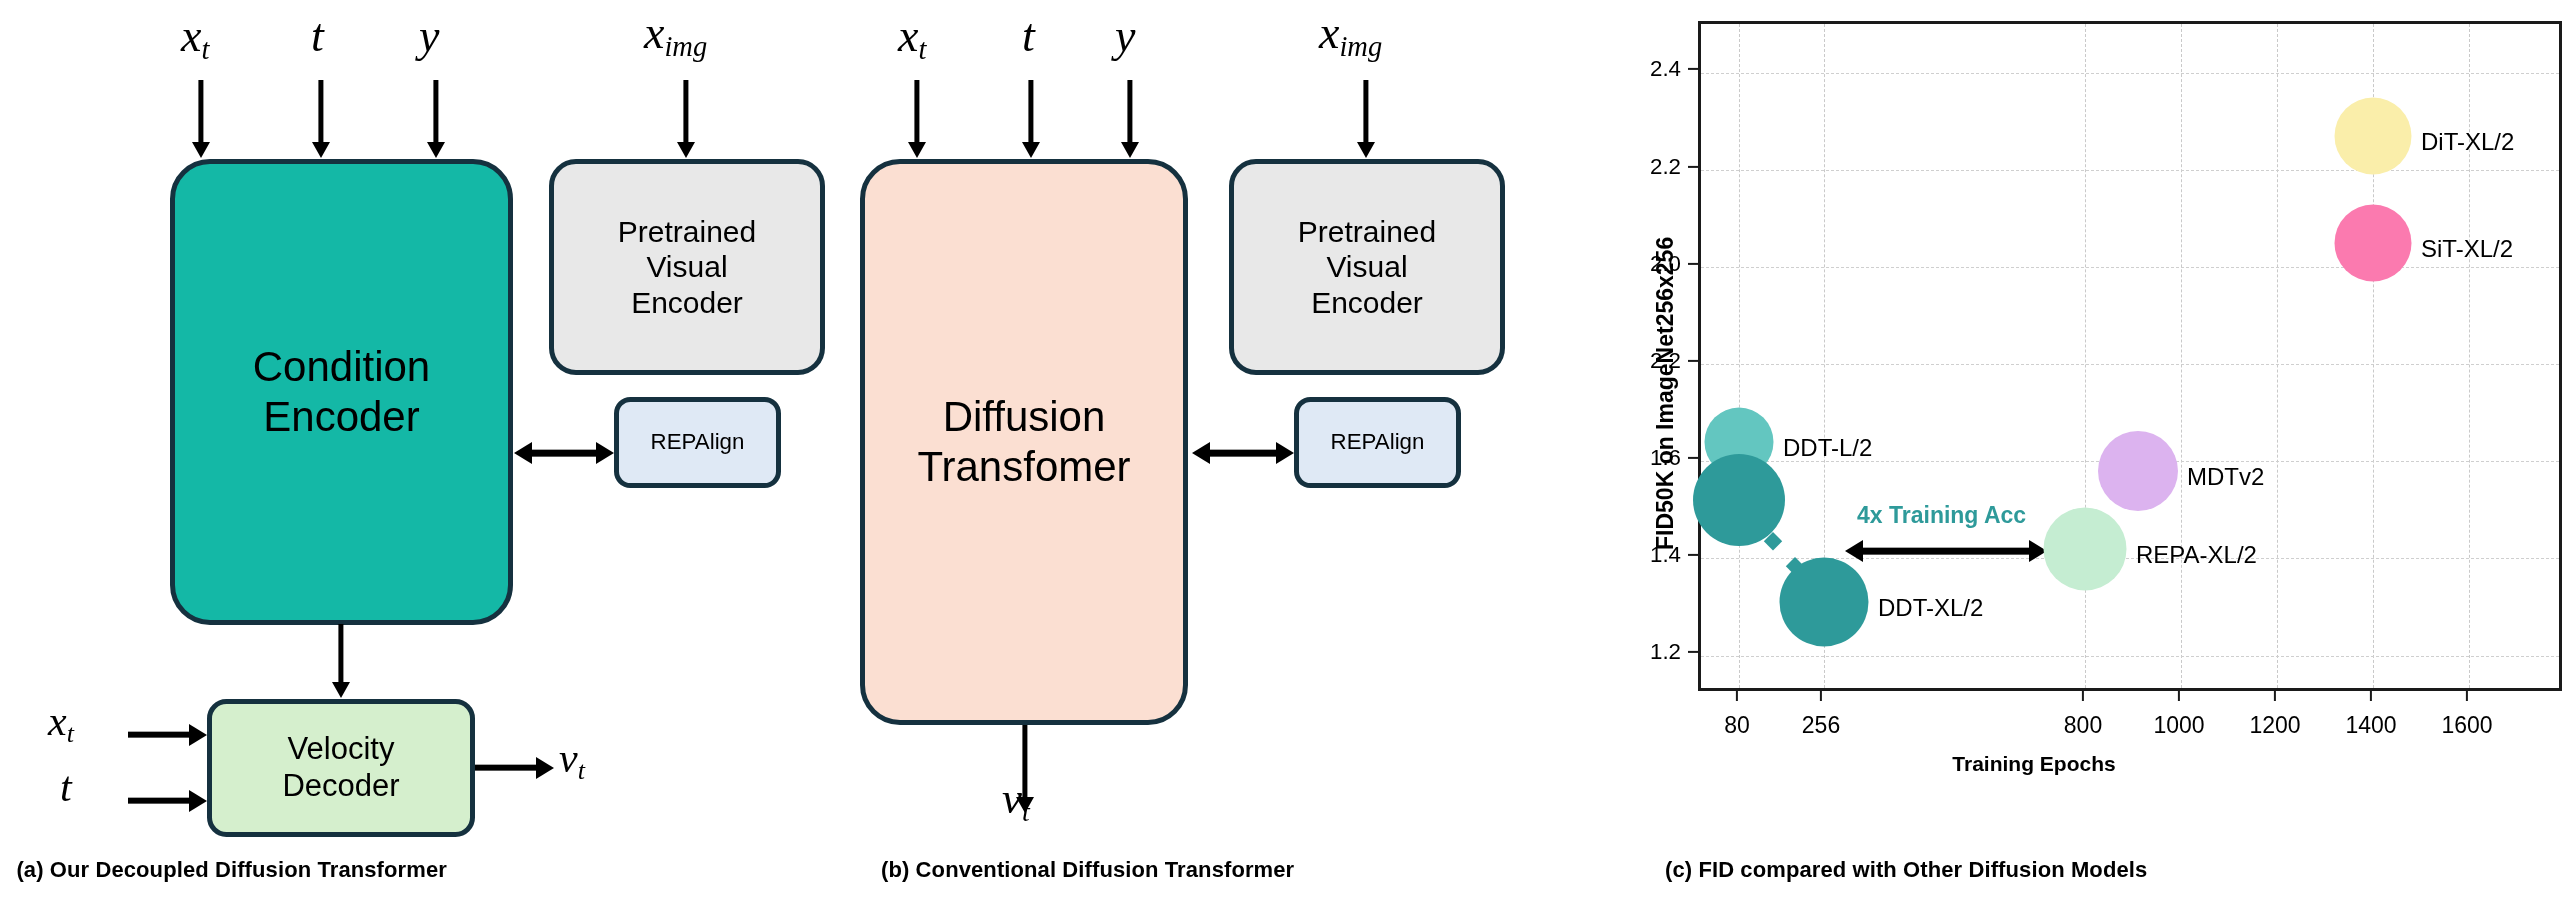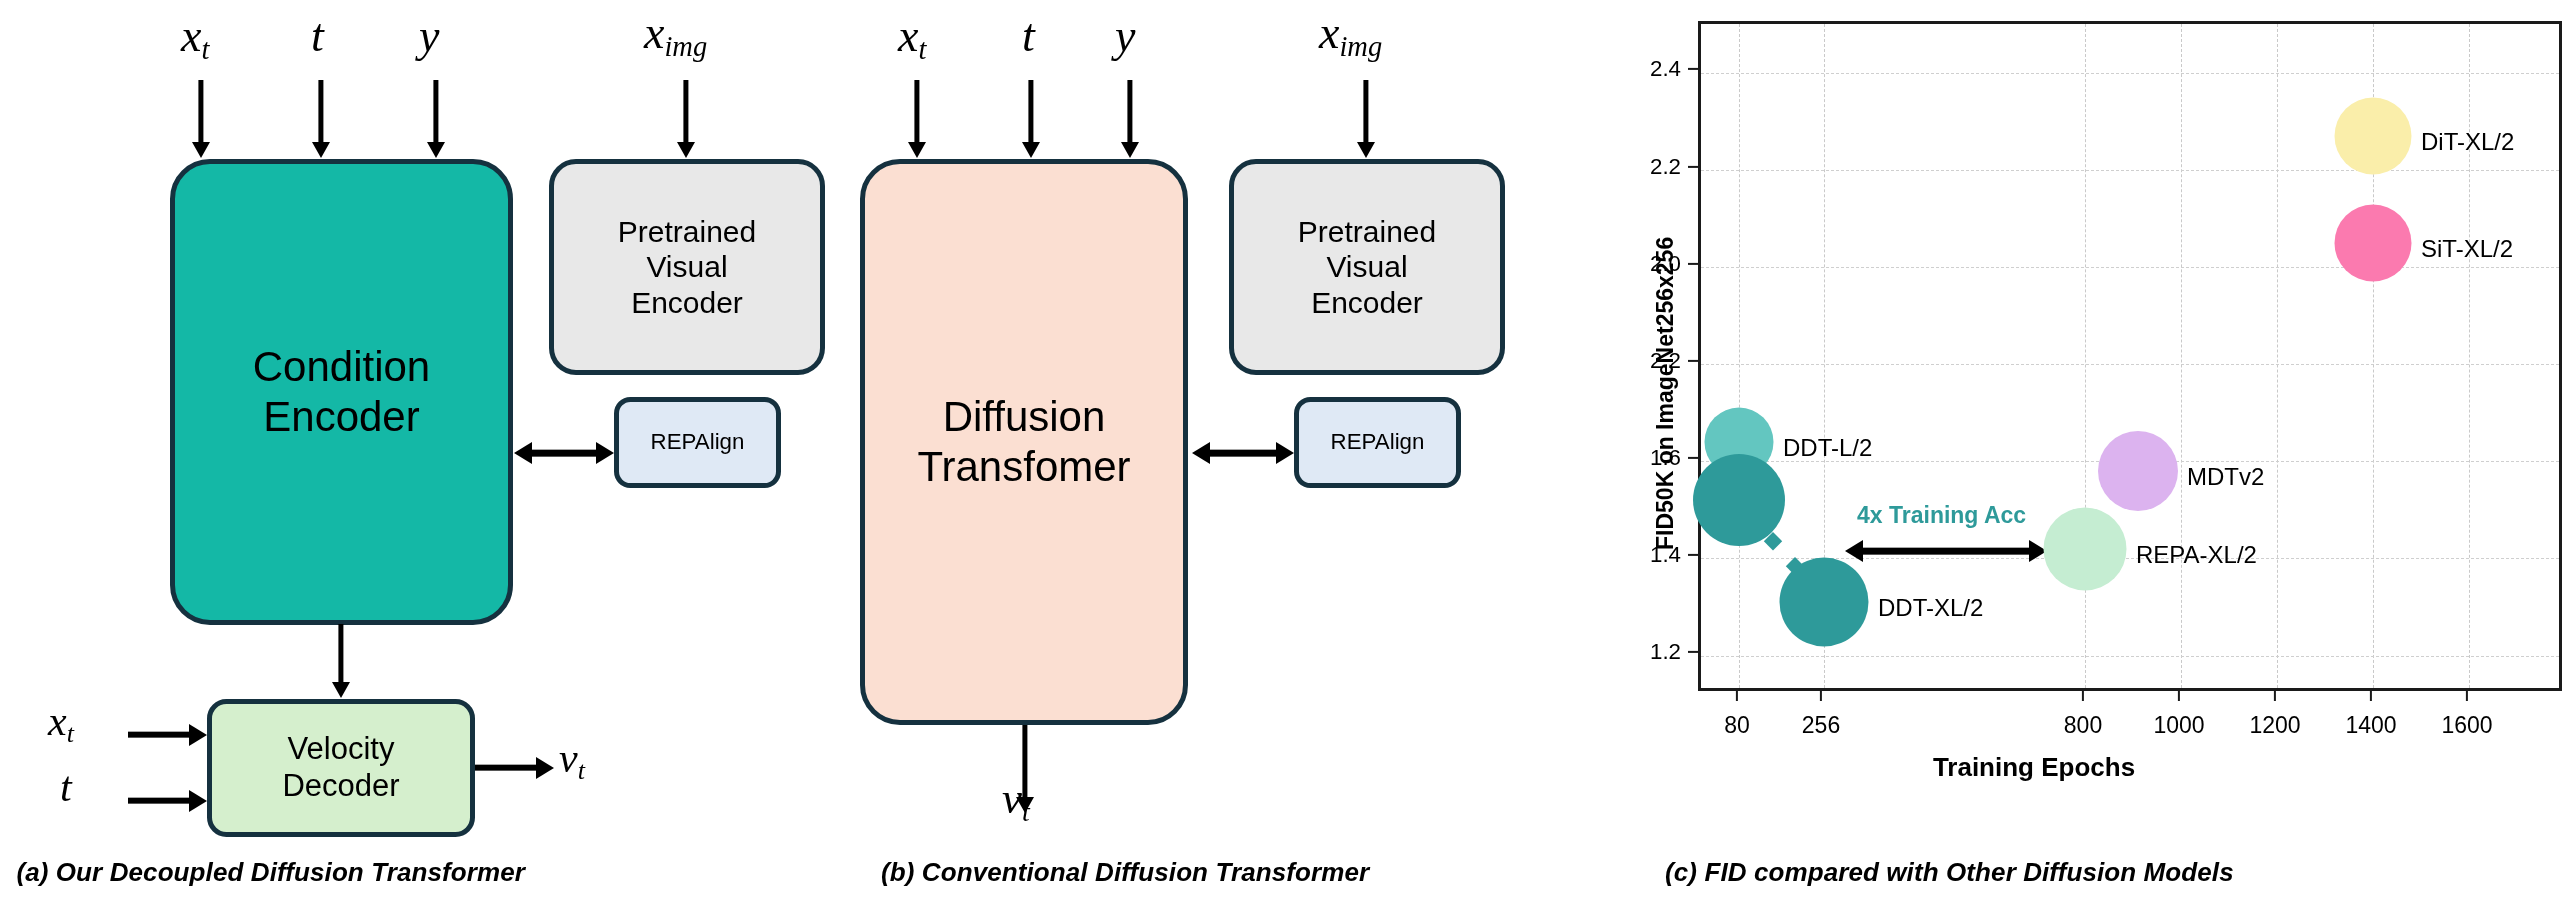--- a/index.html
+++ b/index.html
@@ -35,38 +35,38 @@
   .harrow{position:absolute;}
   .harrow .shaft{position:absolute;top:50%;transform:translateY(-50%);height:6.7px;background:#000;}
   .harrow .headR{position:absolute;top:50%;right:0;transform:translateY(-50%);
                  width:0;height:0;border-top:11.2px solid transparent;
                  border-bottom:11.2px solid transparent;border-left:18px solid #000;}
   .harrow .headL{position:absolute;top:50%;left:0;transform:translateY(-50%);
                  width:0;height:0;border-top:11.2px solid transparent;
                  border-bottom:11.2px solid transparent;border-right:18px solid #000;}
 
   
-  .caption{position:absolute;font-size:26px;font-weight:600;color:#000;
-           white-space:nowrap;letter-spacing:0.1px;font-style:italic;}
+  .caption{position:absolute;font-size:22px;font-weight:600;color:#000;
+           white-space:nowrap;letter-spacing:0.1px;}
 
   
   .chart-wrap{position:absolute;}
   .plot{position:absolute;box-sizing:border-box;border:3.7px solid #1a1a1a;background:#fff;}
   .gridv{position:absolute;top:0;bottom:0;width:0;
          border-left:1.5px dashed #c9c9c9;}
   .gridh{position:absolute;left:0;right:0;height:0;
          border-top:1.5px dashed #cfcfcf;}
   .ytick-lbl{position:absolute;right:0;transform:translateY(-50%);
              font-size:22.3px;color:#000;text-align:right;white-space:nowrap;}
   .ytick-mark{position:absolute;height:2.2px;width:10.4px;background:#1a1a1a;transform:translateY(-50%);}
   .xtick-lbl{position:absolute;transform:translateX(-50%);font-size:23px;color:#000;white-space:nowrap;}
   .xtick-mark{position:absolute;width:2.2px;height:10.4px;background:#1a1a1a;transform:translateX(-50%);}
   .ylabel{position:absolute;transform-origin:0 0;transform:rotate(-90deg);
           font-size:23px;font-weight:bold;color:#000;white-space:nowrap;}
-  .xlabel{position:absolute;transform:translateX(-50%);font-size:26px;font-weight:bold;
+  .xlabel{position:absolute;transform:translateX(-50%);font-size:21px;font-weight:bold;
           color:#000;white-space:nowrap;}
   .bubble{position:absolute;border-radius:50%;transform:translate(-50%,-50%);}
   .diamond{position:absolute;transform:translate(-50%,-50%) rotate(45deg);}
   .pt-lbl{position:absolute;font-size:24px;color:#000;white-space:nowrap;transform:translateY(-50%);}
   .acc-lbl{position:absolute;font-size:23px;font-weight:bold;white-space:nowrap;}
 </style>
 </head>
 <body>
 
 <div class="fig">

